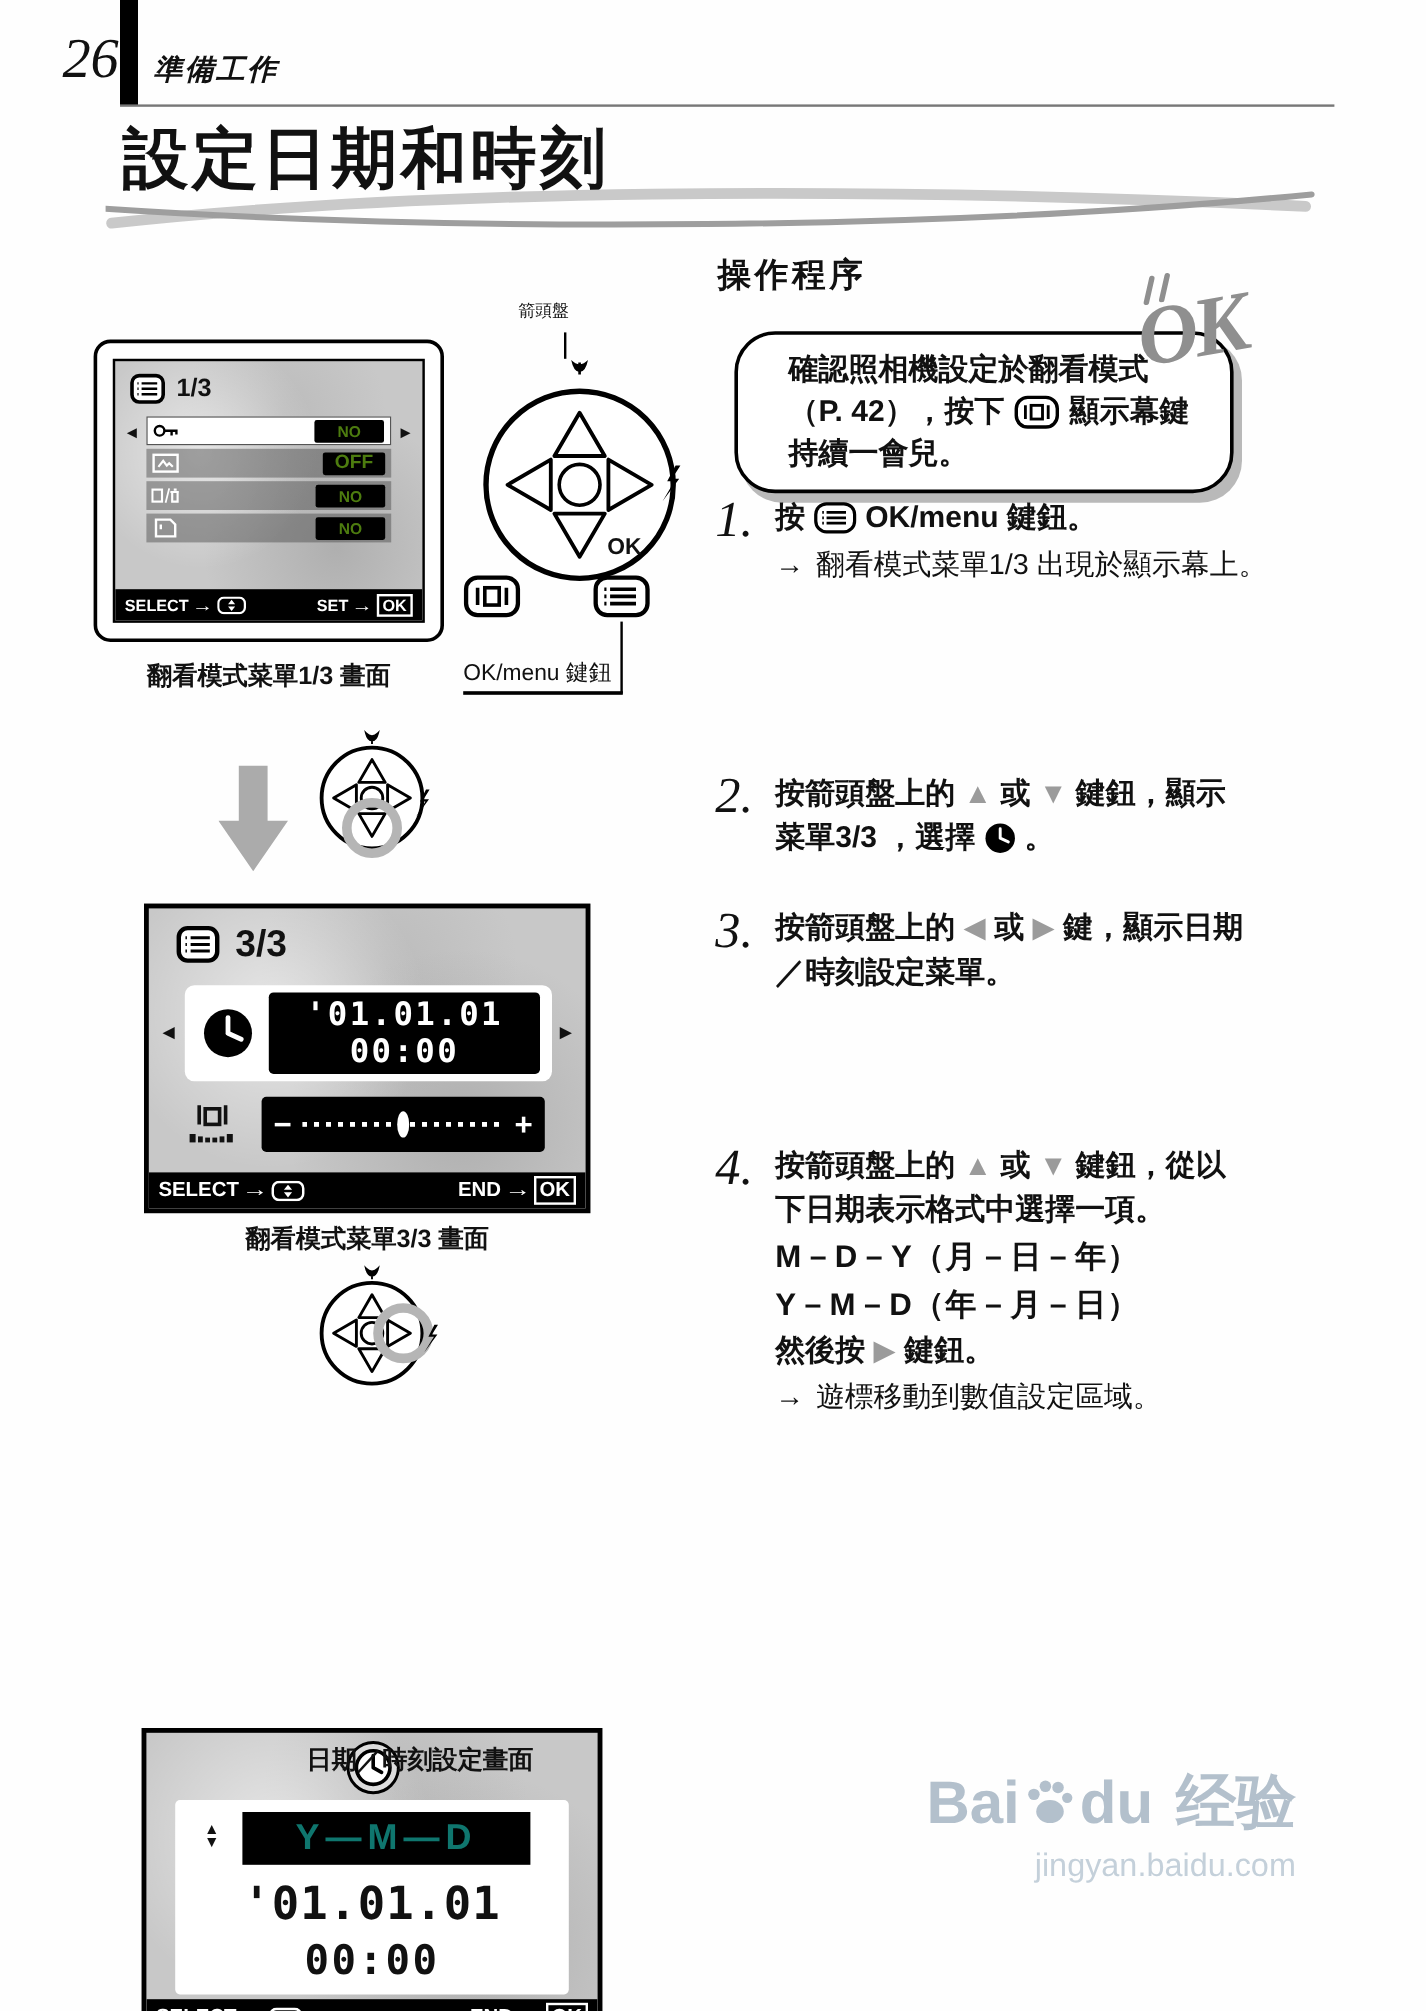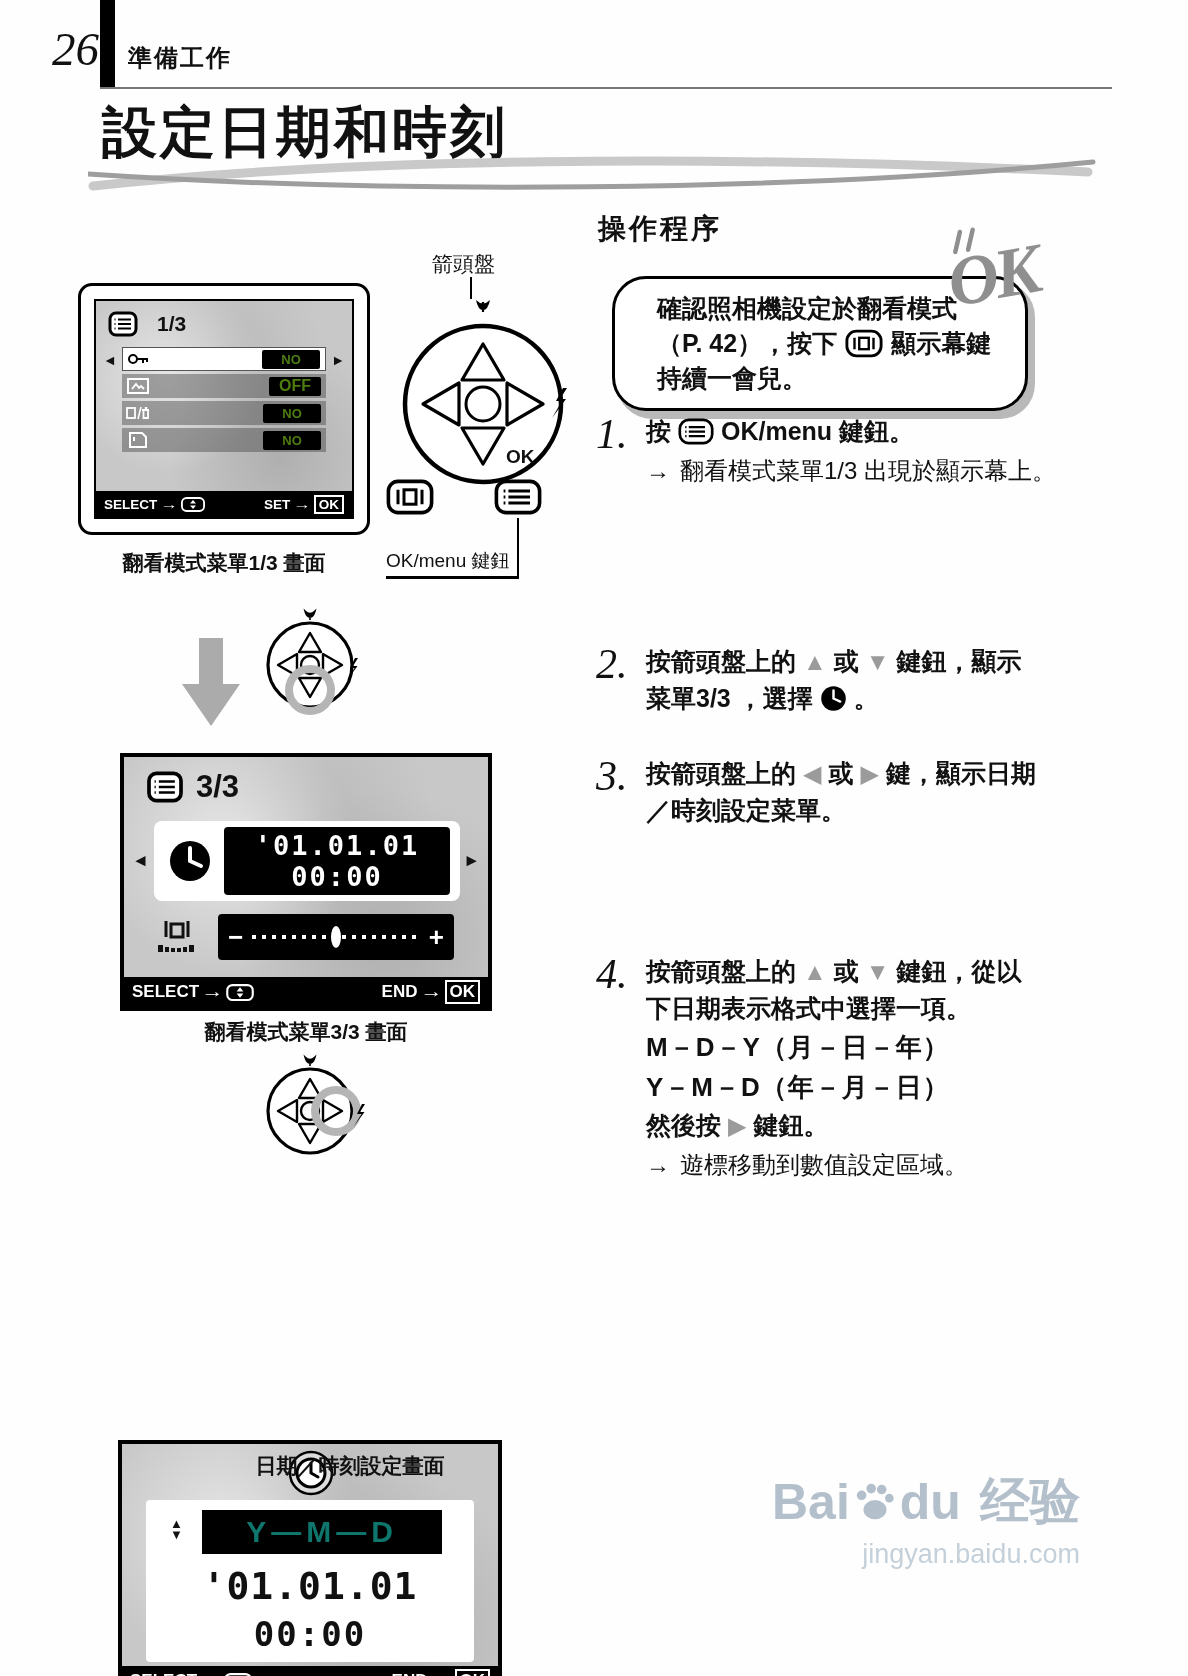--- a/index.html
+++ b/index.html
@@ -68,31 +68,31 @@
   .wm { color:#b3c0cc; font-weight:bold; }
   .wm-row { font-size:50px; display:flex; align-items:center; gap:3px; }
   .wm-cn { margin-left:16px; }
   .wm-url { font-size:27px; color:#c4d0da; text-align:right; margin-top:4px; font-weight:normal; }
 </style>
 </head>
 <body>
 
 <div class="abs pgnum" style="left:52px;top:22px;">26</div>
 <div class="abs" style="left:100px;top:0;width:15px;height:88px;background:#000;"></div>
-<div class="abs section-title" style="left:128px;top:42px;">準備工作</div>
+<div class="abs section-title" style="left:128px;top:42px;font-style:italic;">準備工作</div>
 <div class="abs" style="left:100px;top:87px;width:1012px;height:2px;background:#777;"></div>
 
 <div class="abs page-title" style="left:102px;top:96px;">設定日期和時刻</div>
 
 <svg class="abs" style="left:88px;top:148px;" width="1010" height="52" viewBox="0 0 1010 52">
   <path d="M5 38 C 260 10, 620 6, 1000 24" stroke="#c9c9c9" stroke-width="9" fill="none" stroke-linecap="round"></path>
   <path d="M0 26 C 300 46, 700 44, 1005 14" stroke="#9e9e9e" stroke-width="5" fill="none" stroke-linecap="round"></path>
 </svg>
 
-<div class="abs" style="left:432px;top:250px;font-size:21px;">箭頭盤</div>
+<div class="abs" style="left:432px;top:250px;font-size:14px;">箭頭盤</div>
 <div class="abs" style="left:470px;top:277px;width:2px;height:22px;background:#000;"></div>
 
 <svg class="abs" style="left:393px;top:296px;" width="180" height="200" viewBox="0 0 180 200">
   <path d="M90 16 V 6" stroke="#000" stroke-width="2.2" fill="none"></path>
   <path d="M83 4 q7 7 14 0 q-2 10 -7 10 q-5 0 -7 -10 z" fill="#000"></path>
   <circle cx="90" cy="108" r="78" fill="#fff" stroke="#000" stroke-width="4.5"></circle>
   <g fill="#fff" stroke="#000" stroke-width="3.2" stroke-linejoin="round">
     <path d="M90 48 L111 84 L69 84 Z"></path>
     <path d="M90 168 L69 132 L111 132 Z"></path>
     <path d="M30 108 L66 87 L66 129 Z"></path>
@@ -113,21 +113,21 @@
   <rect x="2" y="2" width="36" height="26" rx="8" fill="#fff" stroke="#000" stroke-width="3"></rect>
   <path d="M12 10 h18 M12 15 h18 M12 20 h18" stroke="#000" stroke-width="2.5"></path>
   <path d="M8 10 h1.5 M8 15 h1.5 M8 20 h1.5" stroke="#000" stroke-width="2.5"></path>
 </svg>
 <div class="abs" style="left:517px;top:518px;width:2px;height:60px;background:#000;"></div>
 <div class="abs" style="left:386px;top:548px;font-size:19px;">OK/menu 鍵鈕</div>
 <div class="abs" style="left:386px;top:576px;width:133px;height:3px;background:#000;"></div>
 
 <div class="abs screen1-outer" style="left:78px;top:283px;width:292px;height:252px;">
   <div class="screen1-inner lcd-bg">
-    <div class="abs" style="left:12px;top:10px;display:flex;align-items:center;gap:19px;justify-content:flex-end;">
+    <div class="abs" style="left:12px;top:10px;display:flex;align-items:center;gap:9px;justify-content:flex-end;">
       <svg width="30" height="26" viewBox="0 0 30 26">
         <rect x="2" y="2" width="26" height="22" rx="6" fill="#fff" stroke="#000" stroke-width="3"></rect>
         <path d="M10 8.5 h13 M10 13 h13 M10 17.5 h13" stroke="#000" stroke-width="2"></path>
         <path d="M6.5 8.5 h1 M6.5 13 h1 M6.5 17.5 h1" stroke="#000" stroke-width="2"></path>
       </svg>
       <span style="font-size:21px;font-weight:bold;">1/3</span>
     </div>
 
     <span class="abs sidearrow" style="left:7px;top:52px;">◄</span>
     <span class="abs sidearrow" style="right:7px;top:52px;">►</span>

